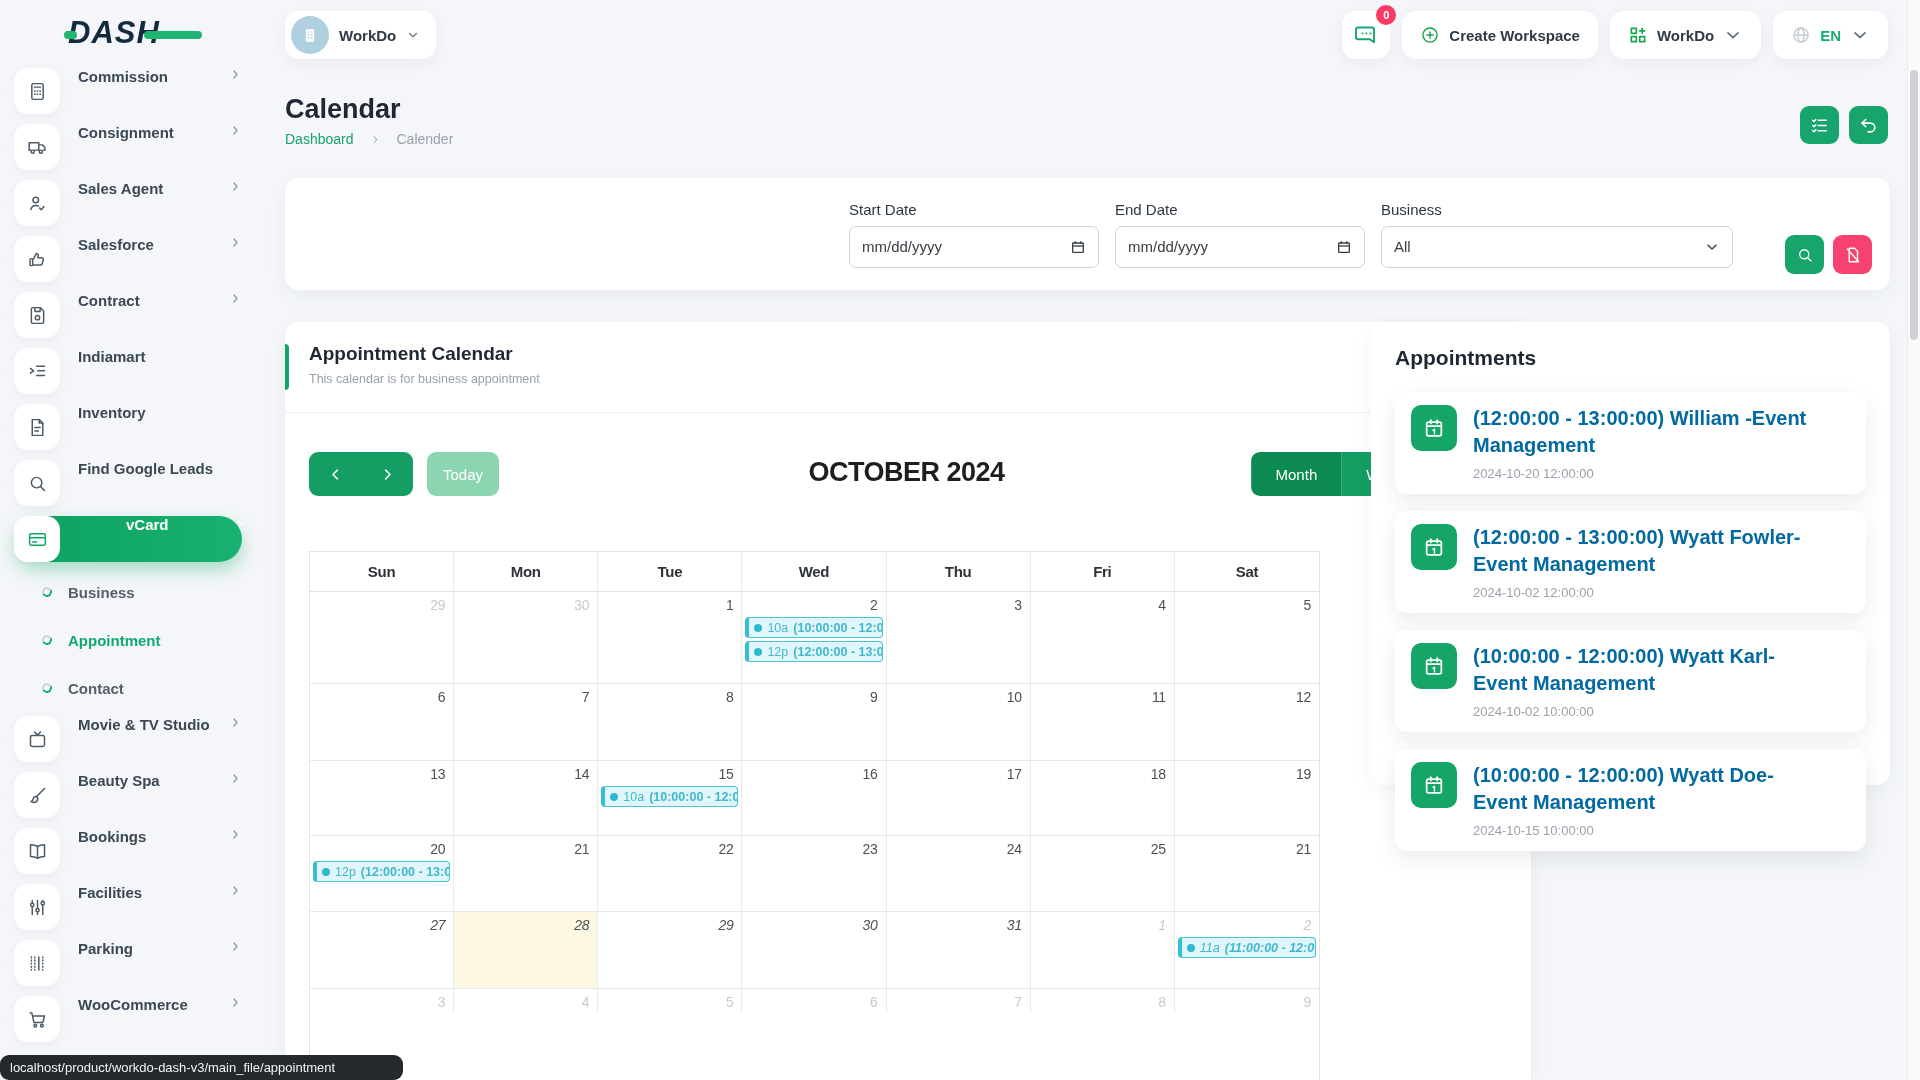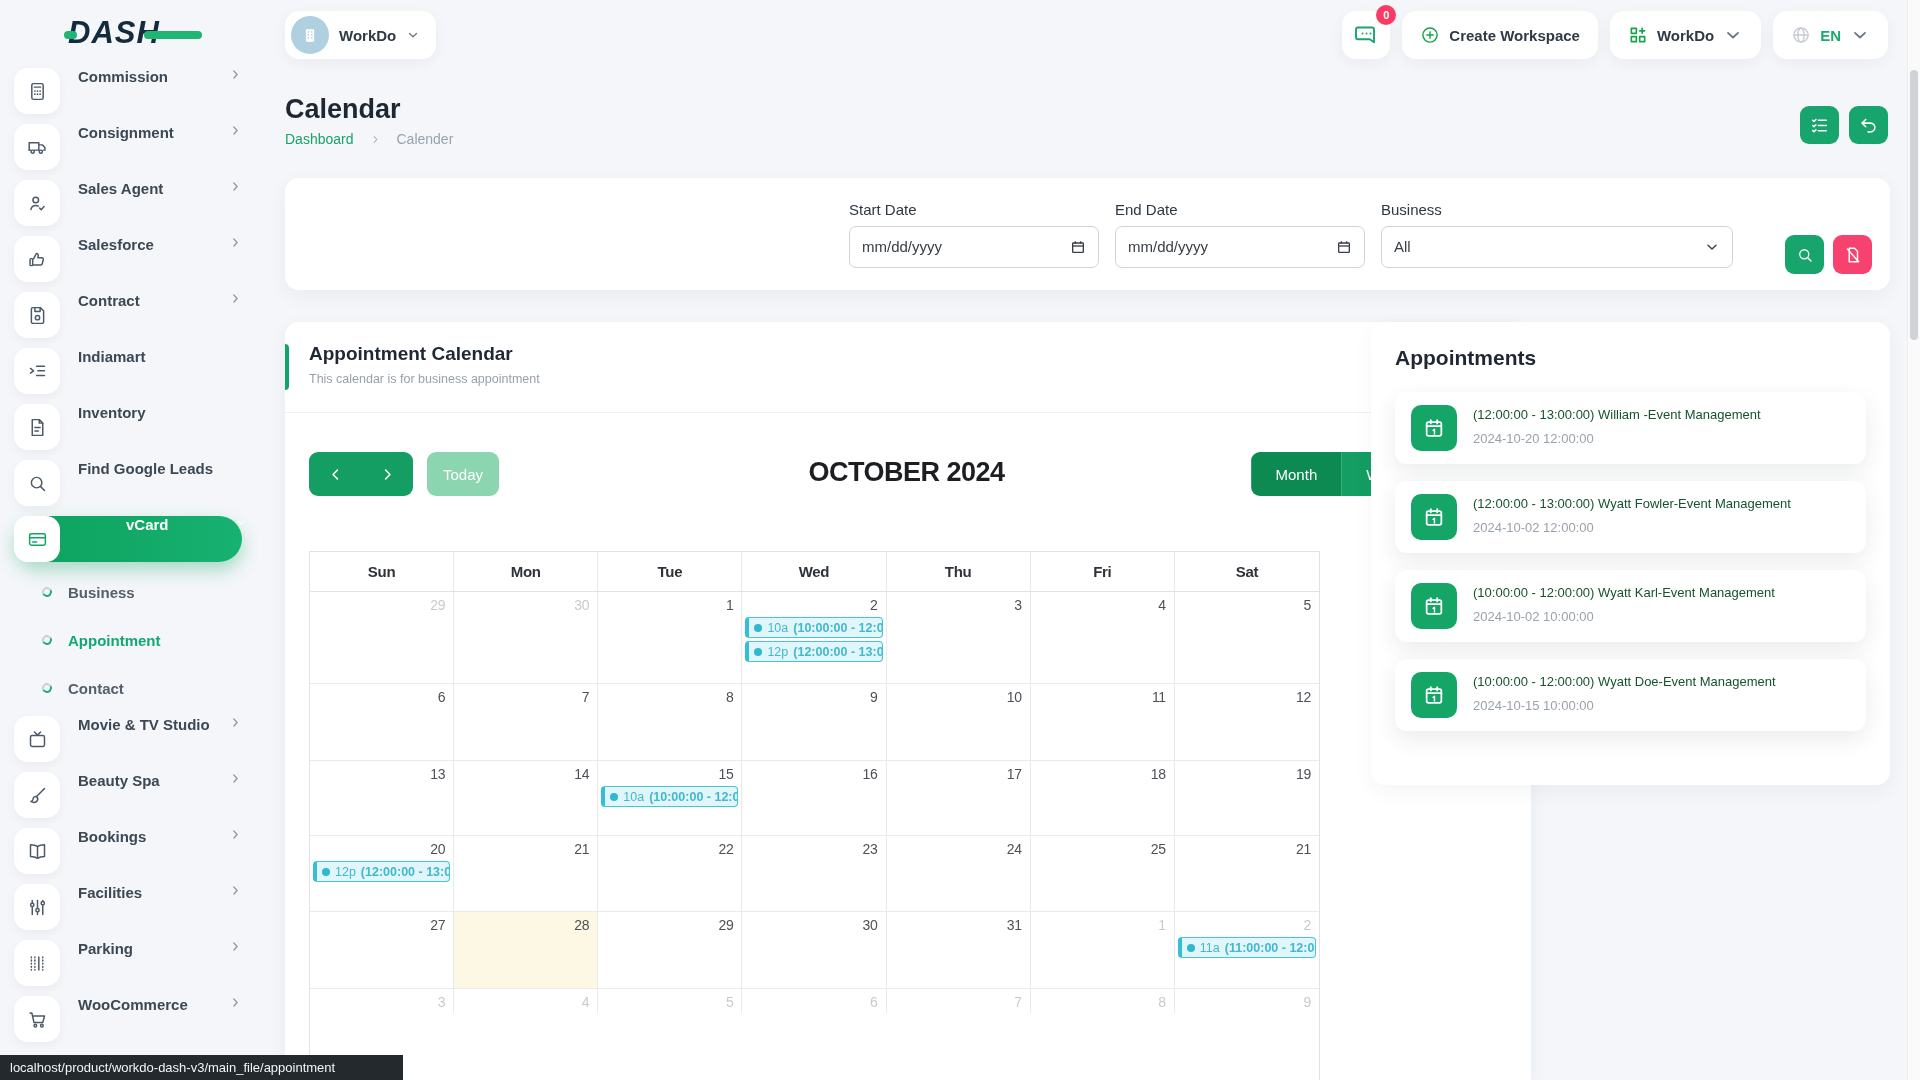--- a/index.html
+++ b/index.html
@@ -120,26 +120,26 @@
   .appt-panel { position:absolute; left:1371px; top:322px; width:519px; height:463px; background:#fff; border-radius:14px;
                 box-shadow:0 6px 20px rgba(40,50,70,.05); padding:24px; }
   .appt-title { font-size:21px; font-weight:700; color:#1f2733; }
   .appt-list { margin-top:22px; display:flex; flex-direction:column; gap:17px; }
   .appt-card { background:#fff; border-radius:12px; box-shadow:0 8px 22px rgba(30,40,60,.09); padding:13px 16px;
                display:flex; gap:16px; align-items:flex-start; cursor:pointer; }
   .appt-ico { width:46px; height:46px; border-radius:10px; background:#15a express; background:#15a667; color:#fff; flex:0 0 auto;
               display:flex; align-items:center; justify-content:center; }
   .appt-ico svg { width:22px; height:22px; }
   .appt-txt { max-width:352px; }
-  .appt-name { font-size:13px; font-weight:400; color:#14532d; line-height:1.35; }
+  .appt-name { font-size:20px; font-weight:700; color:#0369a1; line-height:1.35; }
   .appt-dt { font-size:13px; color:#9aa2ab; margin-top:7px; }
 
   
   .status-bar { position:absolute; left:0; bottom:0; height:25px; width:403px; background:#24292d; color:#f2f4f5;
-                font-size:13px; line-height:25px; padding:0 10px; white-space:nowrap; overflow:hidden; }
+                font-size:13px; line-height:25px; padding:0 10px; white-space:nowrap; overflow:hidden;border-radius:9px; }
   .scrollbar { position:absolute; right:0; top:0; width:13px; height:100%; background:#fafafa; border-left:1px solid #ededed; }
   .scroll-thumb { position:absolute; left:2px; top:70px; width:8px; height:270px; border-radius:4px; background:#cfd2d6; }
 </style>
 </head>
 <body>
 
 <div class="stage">
 
   <aside class="sidebar">
     <nav id="sidebar-nav">
@@ -697,21 +697,21 @@
           <div class="day-cell">
             <span class="day-num">24</span>
           </div>
           <div class="day-cell">
             <span class="day-num">25</span>
           </div>
           <div class="day-cell">
             <span class="day-num">21</span>
           </div>
         </div>
-        <div class="week-row" style="height: 77px;">
+        <div class="week-row" style="height: 77px; font-style: italic;">
           <div class="day-cell">
             <span class="day-num">27</span>
           </div>
           <div class="day-cell today">
             <span class="day-num">28</span>
           </div>
           <div class="day-cell">
             <span class="day-num">29</span>
           </div>
           <div class="day-cell">

